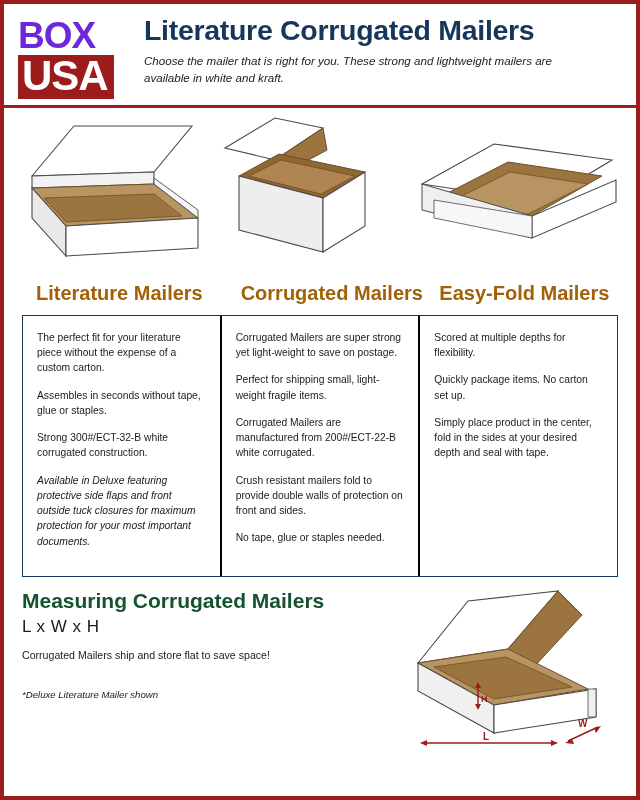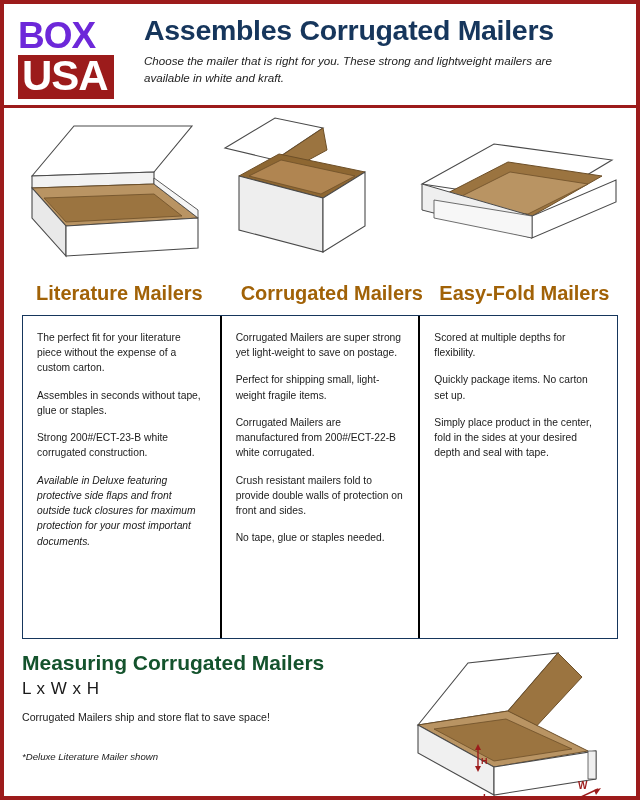--- a/index.html
+++ b/index.html
@@ -105,21 +105,21 @@
     box-sizing: border-box;
   }
   .col-title.c2 { padding-left: 18px; }
   .col-title.c3 { padding-left: 12px; }
 
   
   .desc-box {
     margin: 10px 18px 0 18px;
     border: 1px solid #16365c;
     display: flex;
-    height: 324px;
+    height: 262px;
     box-sizing: border-box;
   }
   .desc-col {
     flex: 1;
     padding: 14px 14px 10px 14px;
     box-sizing: border-box;
     font-size: 10.3px;
     line-height: 1.48;
     color: #1a1a1a;
   }
@@ -173,21 +173,21 @@
 <body>
 
 <div class="page">
 
   <div class="header">
     <div class="logo">
       <div class="logo-box">BOX</div>
       <div><span class="logo-usa">USA</span></div>
     </div>
     <div class="header-text">
-      <h1 class="main-title">Assembles Corrugated Mailers</h1>
+      <h1 class="main-title">Literature Corrugated Mailers</h1>
       <div class="subtitle">Choose the mailer that is right for you. These strong and lightweight mailers are available in white and kraft.</div>
     </div>
   </div>
   <div class="header-rule"></div>
 
   <div class="products">
 
     <div class="product-cell">
       <svg width="200" height="165" viewBox="0 0 200 165">
 
@@ -237,21 +237,21 @@
     <div class="col-title c1">Literature Mailers</div>
     <div class="col-title c2">Corrugated Mailers</div>
     <div class="col-title c3">Easy-Fold Mailers</div>
   </div>
 
   <div class="desc-box">
 
     <div class="desc-col">
       <p>The perfect fit for your literature piece without the expense of a custom carton.</p>
       <p>Assembles in seconds without tape, glue or staples.</p>
-      <p>Strong 200#/ECT-23-B white corrugated construction.</p>
+      <p>Strong 300#/ECT-32-B white corrugated construction.</p>
       <p class="italic">Available in Deluxe featuring protective side flaps and front outside tuck closures for maximum protection for your most important documents.</p>
     </div>
 
     <div class="desc-col">
       <p>Corrugated Mailers are super strong yet light-weight to save on postage.</p>
       <p>Perfect for shipping small, light-weight fragile items.</p>
       <p>Corrugated Mailers are manufactured from 200#/ECT-22-B white corrugated.</p>
       <p>Crush resistant mailers fold to provide double walls of protection on front and sides.</p>
       <p>No tape, glue or staples needed.</p>
     </div>

